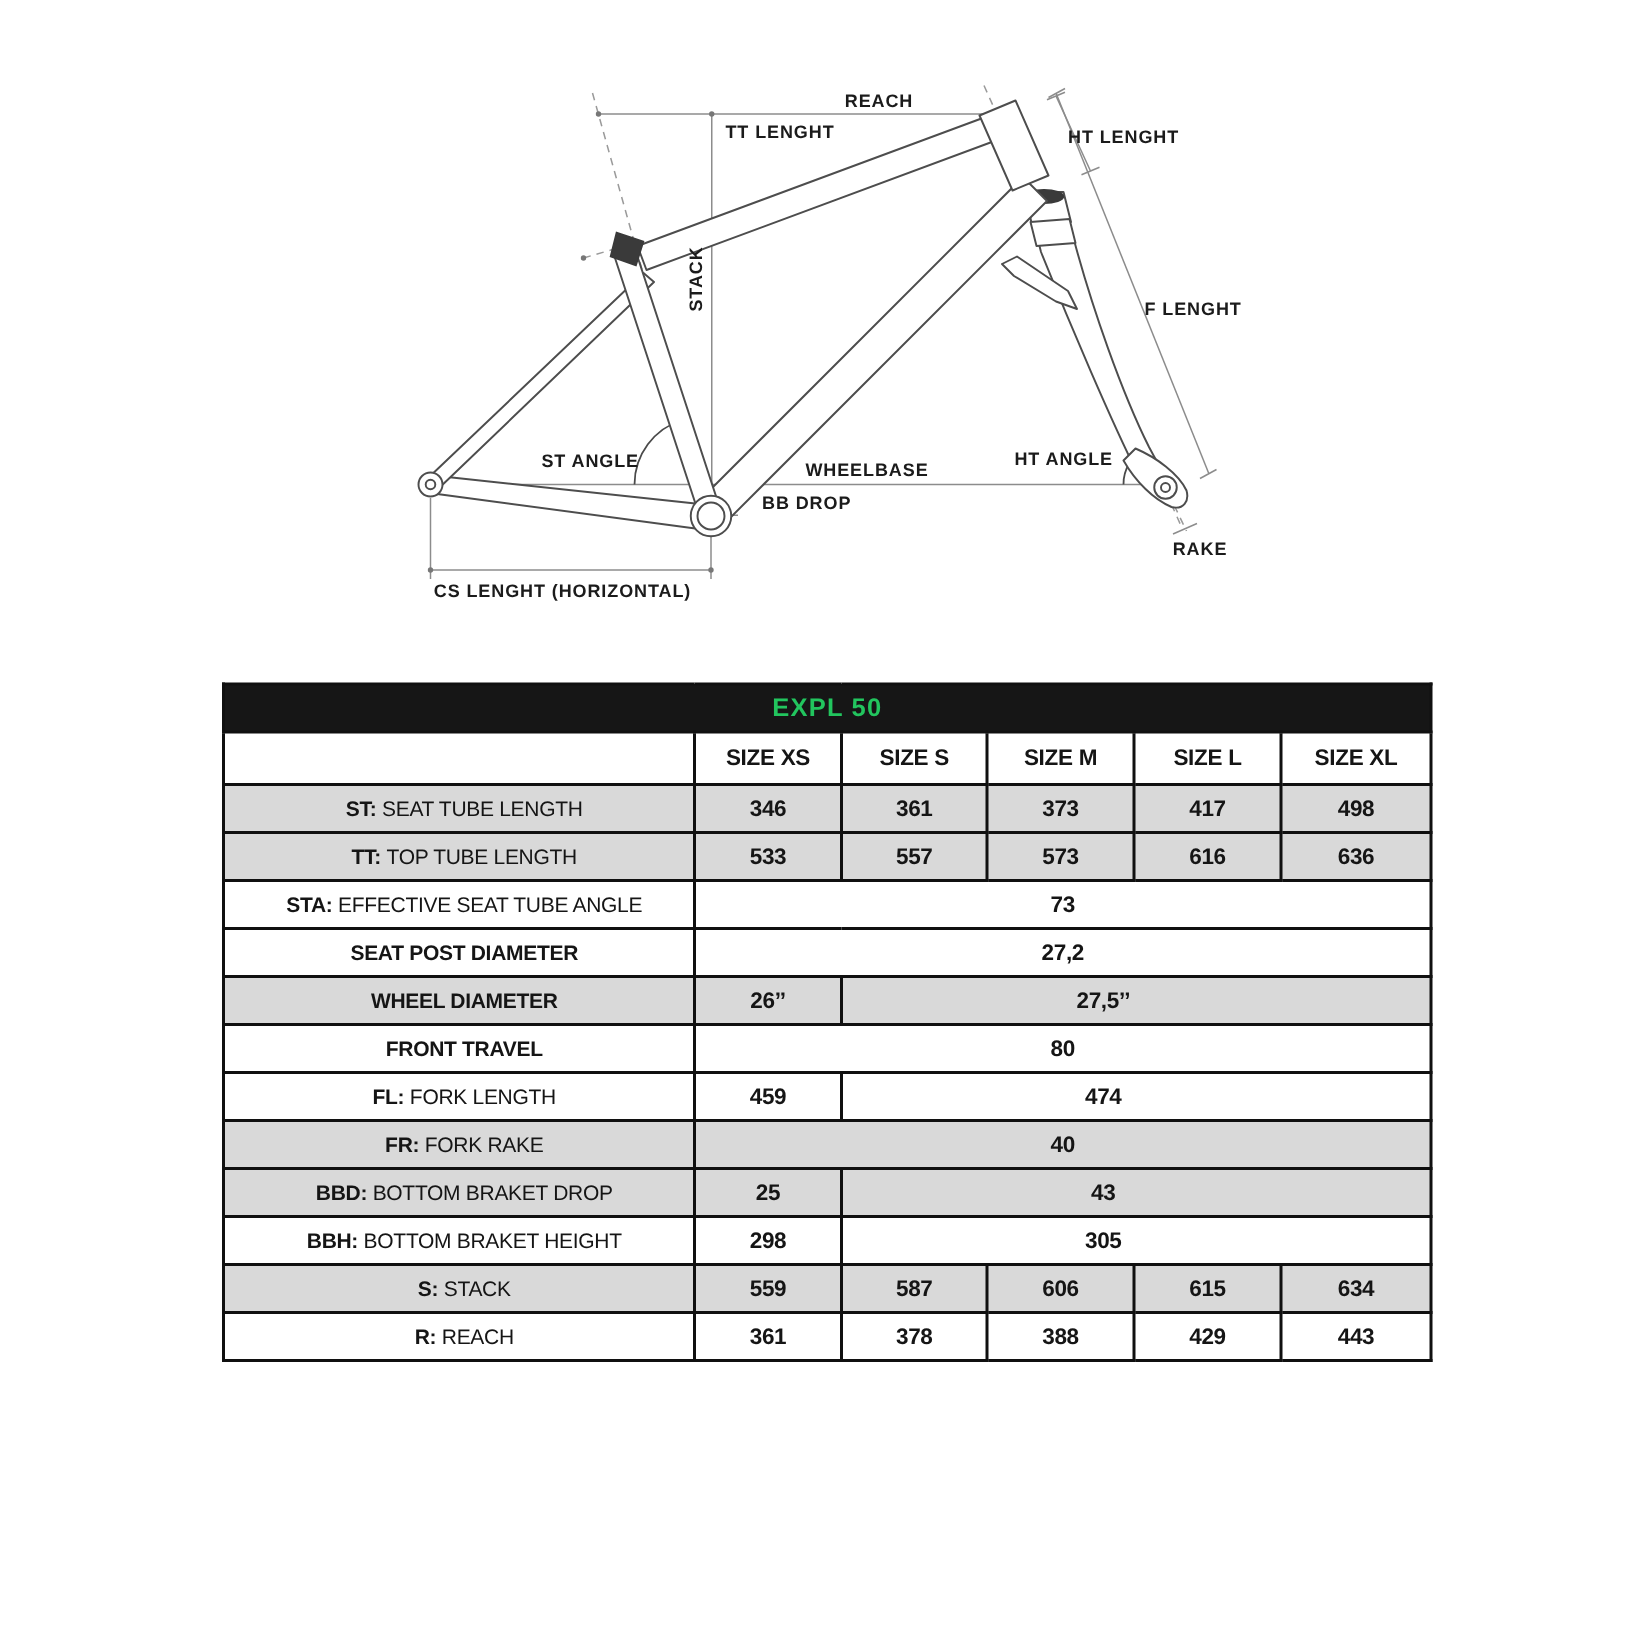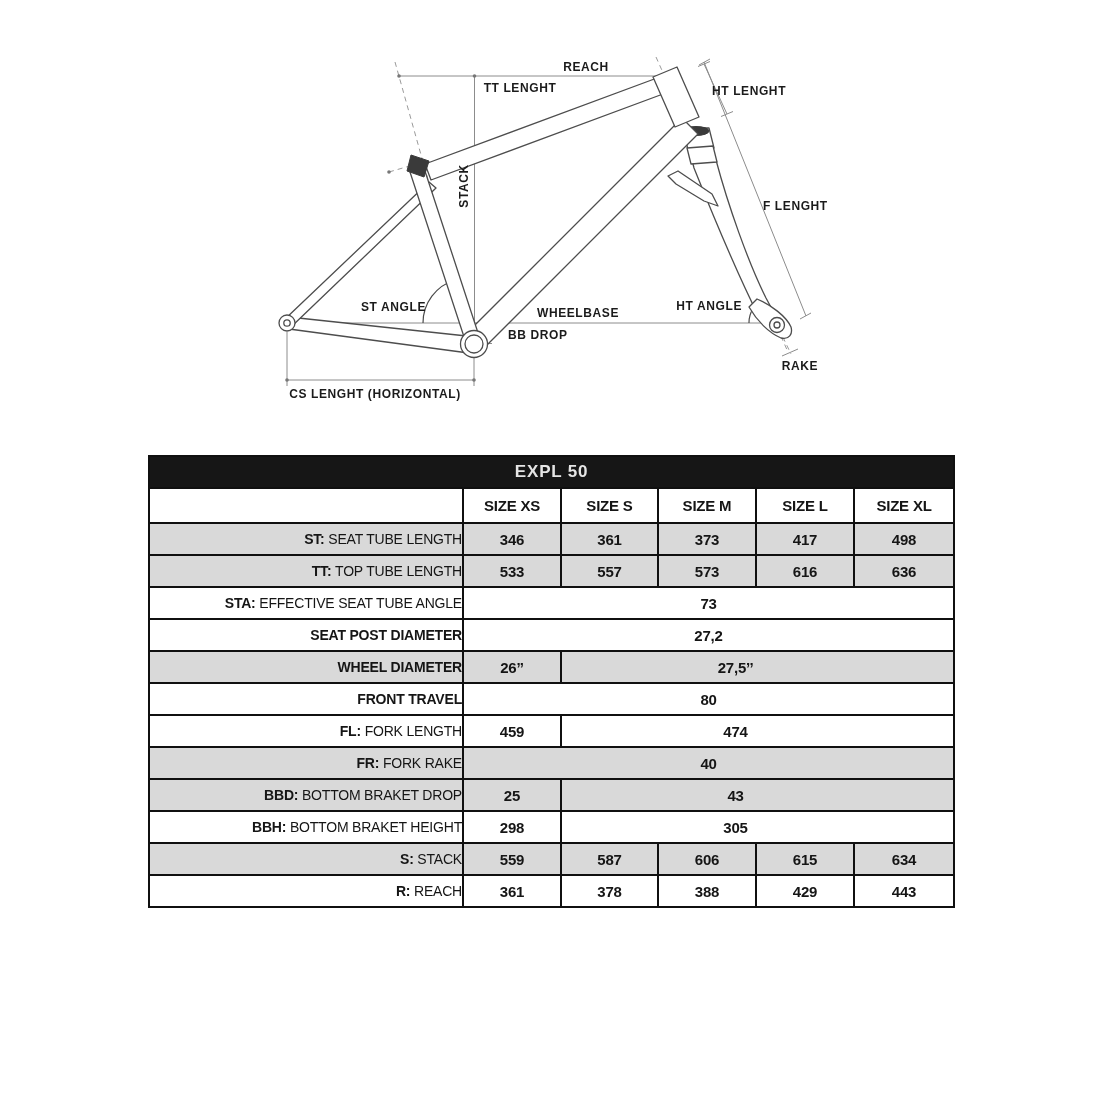--- a/index.html
+++ b/index.html
@@ -10,23 +10,23 @@
   .frame{fill:#ffffff;stroke:#4d4d4d;stroke-width:1.3;stroke-linejoin:round;}
   .dark{fill:#3a3a3a;stroke:#3a3a3a;}
   .dim{stroke:#8c8c8c;stroke-width:1;fill:none;}
   .axis{stroke:#9a9a9a;stroke-width:1;fill:none;stroke-dasharray:5 4;}
   .arc{stroke:#4a4a4a;stroke-width:1.2;fill:none;}
   .dot{fill:#777;}
   table.spec{position:absolute;left:148px;top:455px;width:805px;border-collapse:collapse;table-layout:fixed;}
   .spec th,.spec td{border:2px solid #101010;height:30px;padding:0;text-align:center;vertical-align:middle;
     font-size:15px;font-weight:bold;letter-spacing:-.2px;color:#151515;background:#fff;}
   .spec tr.shade td{background:var(--shade,#d9d9d9);}
-  .spec th.title{background:var(--hdr,#161616);color:#e5e5e5;font-size:17px;letter-spacing:.8px;height:30px;border-color:#101010;}
+  .spec th.title{background:var(--hdr,#161616);color:#22c55e;font-size:17px;letter-spacing:.8px;height:30px;border-color:#101010;}
   .spec tr.sizes th{height:33px;font-size:15px;}
-  .spec td.lbl{text-align:right;padding-left:7px;font-weight:normal;font-size:14px;}
+  .spec td.lbl{text-align:center;padding-left:7px;font-weight:normal;font-size:14px;}
   .spec td.lbl b{font-weight:bold;}
   .spec td.span4{padding-right:44px;}
 </style>
 </head>
 <body>
 
 <div class="page">
 
   <svg class="diagram" width="1100" height="450" viewBox="0 0 1100 450">
 

